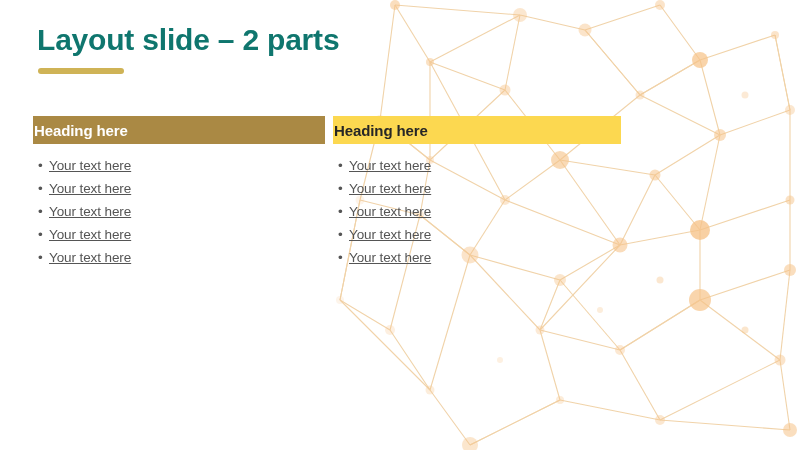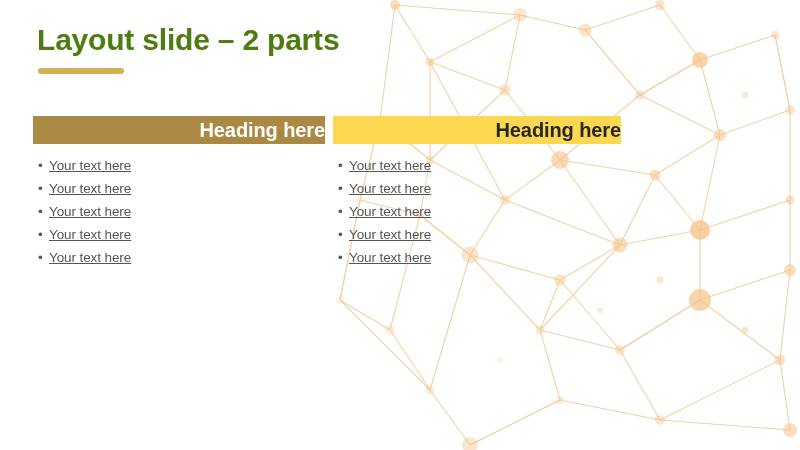--- a/index.html
+++ b/index.html
@@ -46,21 +46,21 @@
     height: 450px;
   }
 
   #page-title {
     position: absolute;
     left: 37px;
     top: 22px;
     font-size: 30px;
     font-weight: bold;
     letter-spacing: -0.2px;
-    color: #4d7c0f;
+    color: #0f766e;
     white-space: nowrap;
     line-height: 1.2;
   }
 
   #title-underline {
     position: absolute;
     left: 38px;
     top: 68px;
     width: 86px;
     height: 6px;
@@ -72,26 +72,25 @@
     position: absolute;
     top: 116px;
   }
   #column-left  { left: 33px;  width: 292px; }
   #column-right { left: 333px; width: 288px; }
 
   .heading-bar {
     height: 28px;
     display: flex;
     align-items: center;
-    padding-left: 13px;
+    padding-left: 1px;
     box-sizing: border-box;
-    font-size: 20px;
+    font-size: 15px;
     font-weight: bold;
     letter-spacing: -0.1px;
-    justify-content: flex-end;
   }
   #heading-bar-left {
     background: #aa8944;
     color: #ffffff;
   }
   #heading-bar-right {
     background: #fcd850;
     color: #262626;
   }
 

